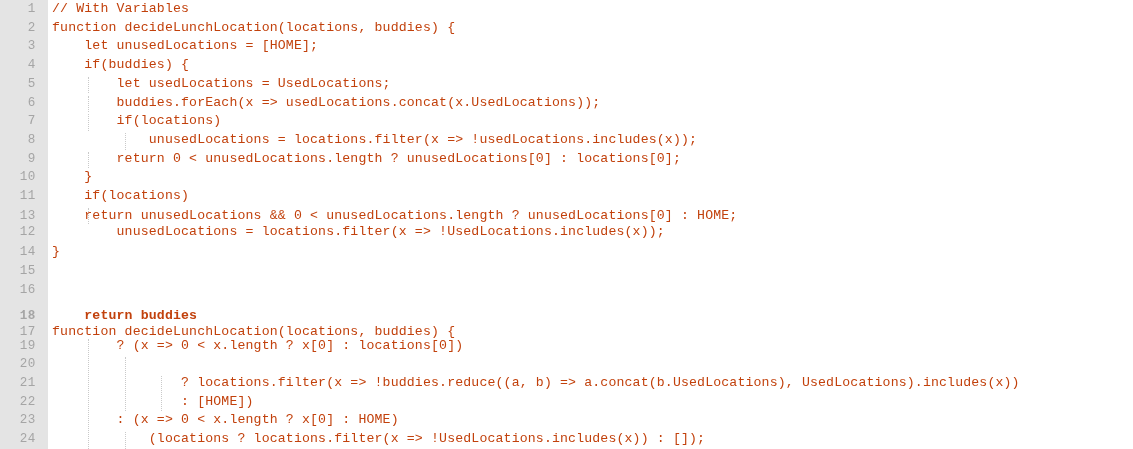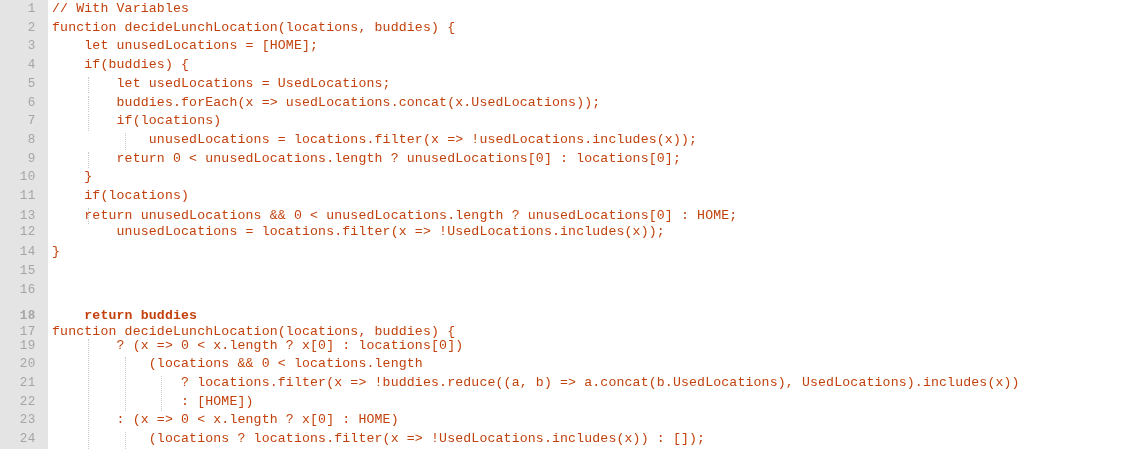--- a/index.html
+++ b/index.html
@@ -110,20 +110,20 @@
       <div class="line" style="top: 168.3px; position: absolute; left: 0px; width: 1133px;"><span class="lineno">10</span><span class="src">    }</span></div>
       <div class="line" style="top: 187px; position: absolute; left: 0px; width: 1133px;"><span class="lineno">11</span><span class="src">    if(locations)</span></div>
       <div class="line" style="top: 223px; position: absolute; left: 0px; width: 1133px; padding-left: 16px;"><span class="lineno">12</span><span class="src">        unusedLocations = locations.filter(x =&gt; !UsedLocations.includes(x));</span></div>
       <div class="line" style="top: 207px; position: absolute; left: 0px; width: 902px;"><span class="lineno">13</span><span class="src">    return unusedLocations &amp;&amp; 0 &lt; unusedLocations.length ? unusedLocations[0] : HOME;</span></div>
       <div class="line" style="top: 243.1px; position: absolute; left: 0px; width: 1133px;"><span class="lineno">14</span><span class="src">}</span></div>
       <div class="line" style="top: 261.8px; position: absolute; left: 0px; width: 1133px;"><span class="lineno">15</span><span class="src"></span></div>
       <div class="line" style="top: 280.5px; position: absolute; left: 0px; width: 1133px;"><span class="lineno">16</span></div>
       <div class="line" style="top: 299.2px; position: absolute; left: 0px; width: 1133px; margin-top: 24px;"><span class="lineno">17</span><span class="src">function decideLunchLocation(locations, buddies) {</span></div>
       <div class="line" style="top: 307px; position: absolute; left: 0px; width: 1133px; font-weight: bold;"><span class="lineno">18</span><span class="src">    return buddies</span></div>
       <div class="line" style="top: 336.6px; position: absolute; left: 0px; width: 1133px;"><span class="lineno">19</span><span class="src">        ? (x =&gt; 0 &lt; x.length ? x[0] : locations[0])</span></div>
-      <div class="line" style="top: 355.3px; position: absolute; left: 0px; width: 1133px;"><span class="lineno">20</span><span class="src">            (locations &amp;&amp; 0 &lt; locations.length</span></div>
+      <div class="line" style="top: 355.3px; position: absolute; left: 0px; width: 1133px;"><span class="lineno">20</span></div>
       <div class="line" style="top: 374px; position: absolute; left: 0px; width: 942px;"><span class="lineno">21</span><span class="src">                ? locations.filter(x =&gt; !buddies.reduce((a, b) =&gt; a.concat(b.UsedLocations), UsedLocations).includes(x))</span></div>
       <div class="line" style="top: 392.7px; position: absolute; left: 0px; width: 1133px;"><span class="lineno">22</span><span class="src">                : [HOME])</span></div>
       <div class="line" style="top: 411.4px; position: absolute; left: 0px; width: 1133px;"><span class="lineno">23</span><span class="src">        : (x =&gt; 0 &lt; x.length ? x[0] : HOME)</span></div>
       <div class="line" style="top: 430.1px; position: absolute; left: 0px; width: 1133px;"><span class="lineno">24</span><span class="src">            (locations ? locations.filter(x =&gt; !UsedLocations.includes(x)) : []);</span></div>
       <div class="line" style="top: 448.8px; position: absolute; left: 0px; width: 1133px;"><span class="lineno">25</span><span class="src">}</span></div>
     </div>
 </div>
 
 </body></html>

